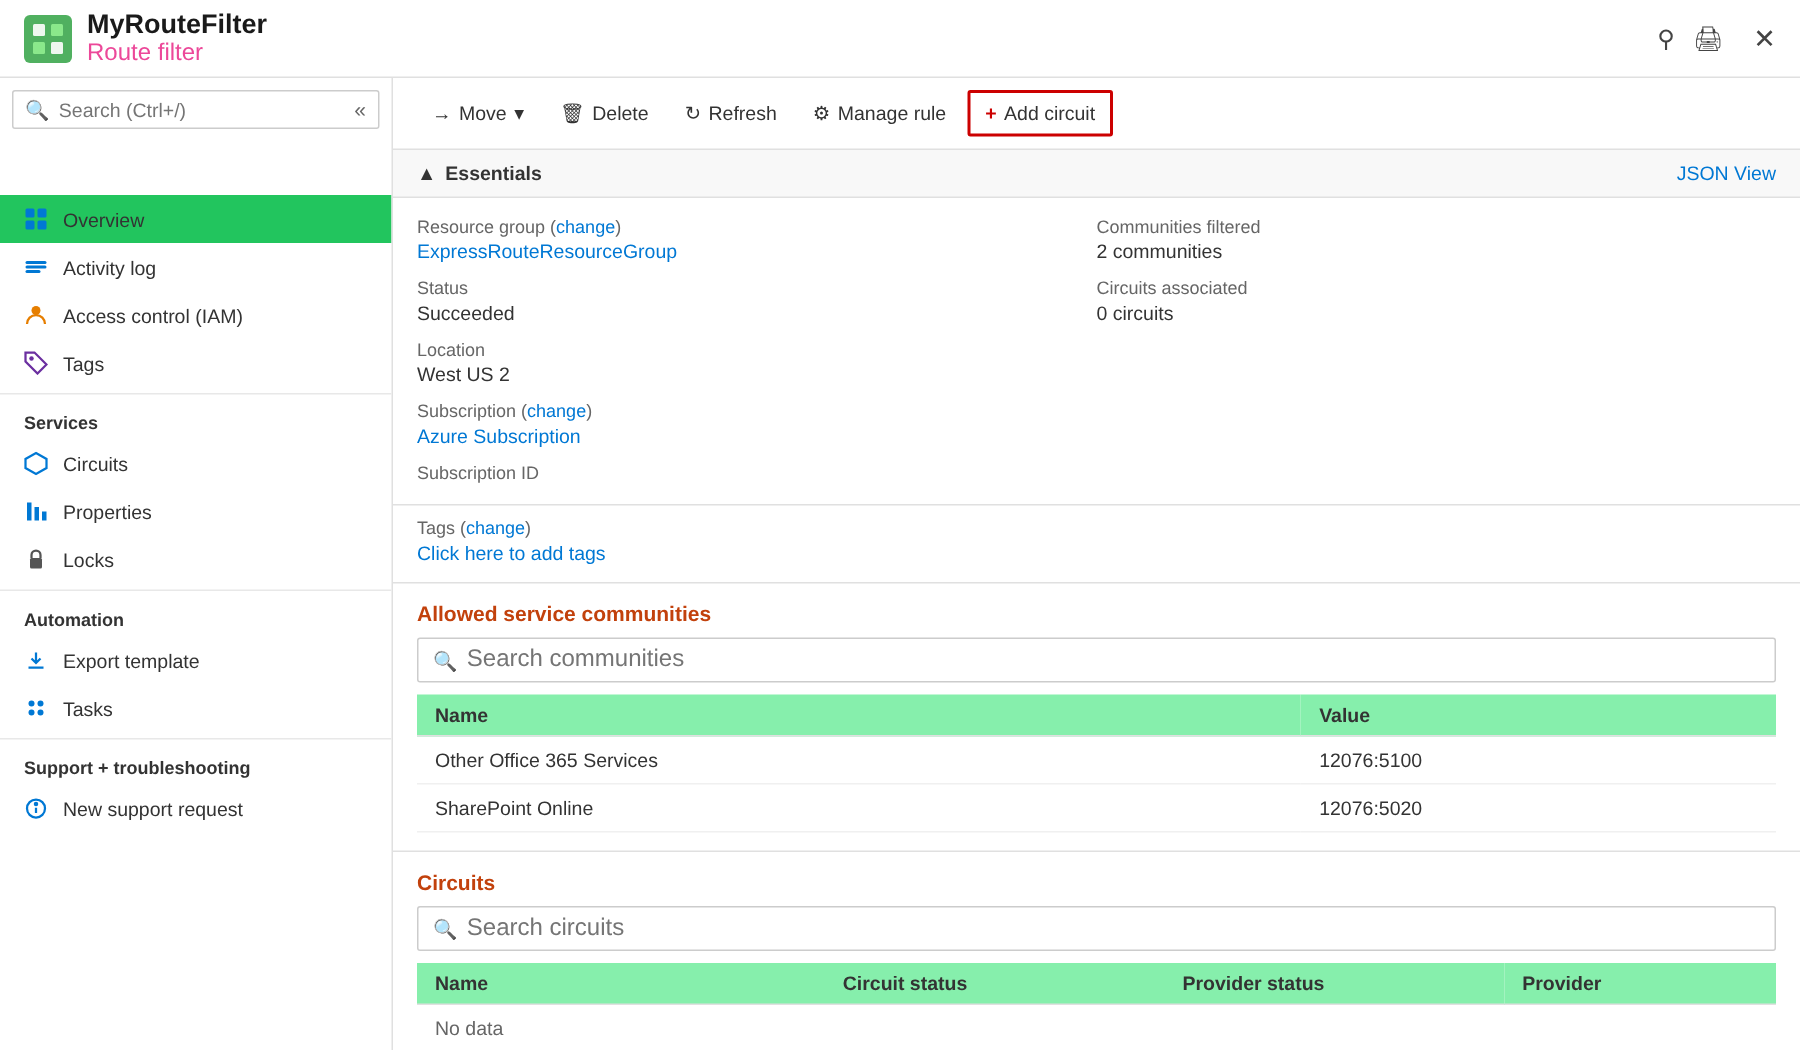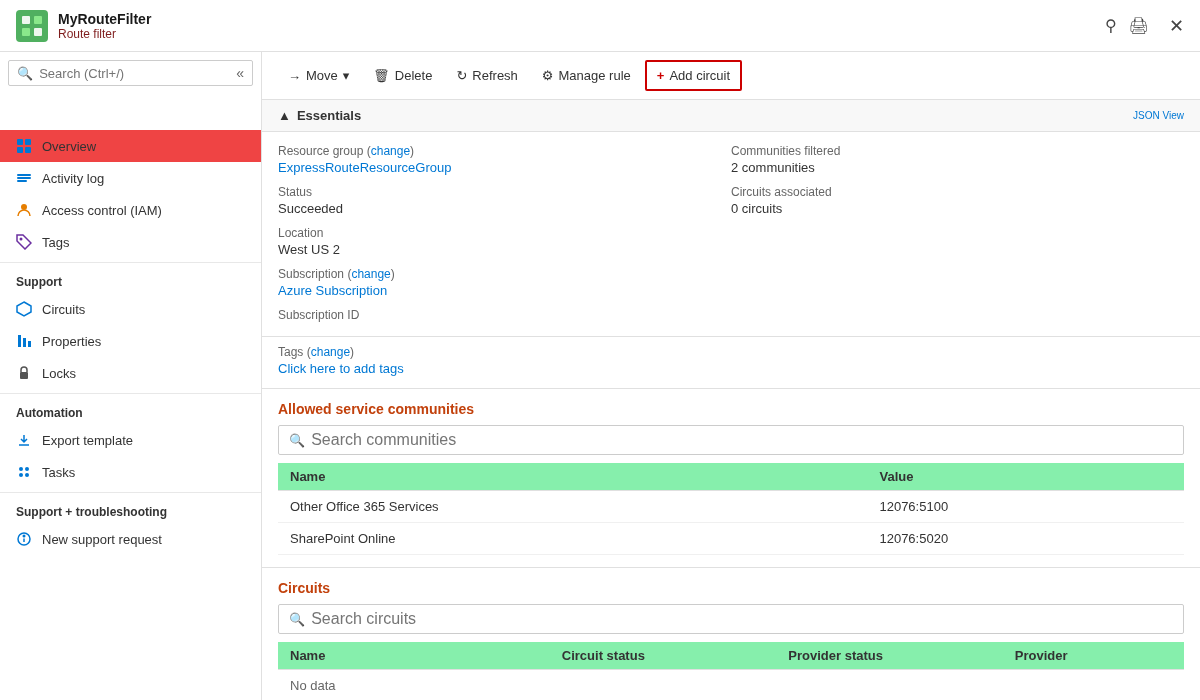--- a/index.html
+++ b/index.html
@@ -2,55 +2,55 @@
 <html><head>
   <meta charset="utf-8">
   <style>
     * { box-sizing: border-box; margin: 0; padding: 0; }
     body { font-family: 'Segoe UI', Arial, sans-serif; font-size: 13px; color: #333; background: #fff; overflow: hidden; }
     
     
     .header { display: flex; align-items: center; padding: 8px 16px; border-bottom: 1px solid #e0e0e0; background: #fff; height: 52px; }
     .header-icon { width: 32px; height: 32px; margin-right: 10px; flex-shrink: 0; }
     .header-title-group { flex: 1; }
-    .header-title { font-size: 14px; font-weight: 600; color: #1a1a1a; }
-    .header-subtitle { font-size: 12px; color: #7f1d1d; }
+    .header-title { font-size: 18px; font-weight: 600; color: #1a1a1a; }
+    .header-subtitle { font-size: 16px; color: #ec4899; }
     .header-actions { display: flex; gap: 12px; align-items: center; margin-left: auto; }
     .header-icon-btn { cursor: pointer; color: #444; font-size: 16px; background: none; border: none; }
     .close-btn { font-size: 18px; color: #444; background: none; border: none; cursor: pointer; margin-left: 8px; }
 
     
     .layout { display: flex; height: calc(700px - 52px); }
 
     
     .sidebar { width: 262px; flex-shrink: 0; border-right: 1px solid #e0e0e0; background: #fff; overflow-y: auto; }
     .search-box { display: flex; align-items: center; margin: 8px; border: 1px solid #ccc; border-radius: 2px; padding: 4px 8px; }
     .search-box input { border: none; outline: none; font-size: 13px; flex: 1; color: #333; }
     .search-icon { color: #888; margin-right: 6px; font-size: 13px; }
     .collapse-btn { margin-left: auto; color: #666; cursor: pointer; font-size: 14px; }
     
     .nav-item { display: flex; align-items: center; padding: 8px 16px; cursor: pointer; gap: 10px; }
-    .nav-item.active { background: #ef4444; margin-top: 44px; }
+    .nav-item.active { background: #22c55e; margin-top: 44px; }
     .nav-item .nav-icon { width: 16px; height: 16px; flex-shrink: 0; display: flex; align-items: center; justify-content: center; }
     .nav-item .nav-label { font-size: 13px; color: #333; }
     
     .section-header { padding: 12px 16px 4px; font-size: 12px; font-weight: 600; color: #333; border-top: 1px solid #e8e8e8; margin-top: 4px; }
 
     
     .main { flex: 1; overflow-y: auto; }
     
     
     .toolbar { display: flex; align-items: center; padding: 8px 16px; border-bottom: 1px solid #e0e0e0; gap: 4px; background: #fff; }
     .toolbar-btn { display: flex; align-items: center; gap: 5px; padding: 6px 10px; background: none; border: none; cursor: pointer; font-size: 13px; color: #333; border-radius: 2px; }
     .toolbar-btn.primary { border: 2px solid #d00; color: #333; }
     
     
     .essentials-header { display: flex; justify-content: space-between; align-items: center; padding: 8px 16px; background: #f8f8f8; border-bottom: 1px solid #e0e0e0; }
     .essentials-title { font-size: 13px; font-weight: 600; color: #333; display: flex; align-items: center; gap: 6px; }
-    .json-view-link { color: #0078d4; font-size: 10px; cursor: pointer; text-decoration: none; }
+    .json-view-link { color: #0078d4; font-size: 13px; cursor: pointer; text-decoration: none; }
     
     .essentials-grid { display: grid; grid-template-columns: 1fr 1fr; padding: 12px 16px; gap: 0; border-bottom: 1px solid #e0e0e0; }
     .essentials-col { display: flex; flex-direction: column; gap: 10px; }
     .essentials-item { }
     .essentials-label { font-size: 12px; color: #666; margin-bottom: 2px; }
     .essentials-value { font-size: 13px; color: #333; }
     .essentials-link { color: #0078d4; text-decoration: none; cursor: pointer; }
     .inline-link { color: #0078d4; cursor: pointer; font-size: 12px; text-align: right; }
 
     
@@ -137,21 +137,21 @@
     <div class="nav-item">
       <span class="nav-icon icon-tags">
         <svg width="16" height="16" viewBox="0 0 16 16">
             <path d="M1 1 L7 1 L15 9 L9 15 L1 7 Z" fill="none" stroke="#6b2fa0" stroke-width="1.5"></path>
             <circle cx="5" cy="5" r="1.5" fill="#6b2fa0"></circle>
           </svg>
       </span>
       <span class="nav-label">Tags</span>
     </div>
 
-    <div class="section-header">Support</div>
+    <div class="section-header">Services</div>
     <div class="nav-item">
       <span class="nav-icon">
         <svg width="16" height="16" viewBox="0 0 16 16">
             <polygon points="8,1 15,5 15,11 8,15 1,11 1,5" fill="none" stroke="#0078d4" stroke-width="1.5"></polygon>
           </svg>
       </span>
       <span class="nav-label">Circuits</span>
     </div>
     <div class="nav-item">
       <span class="nav-icon">

